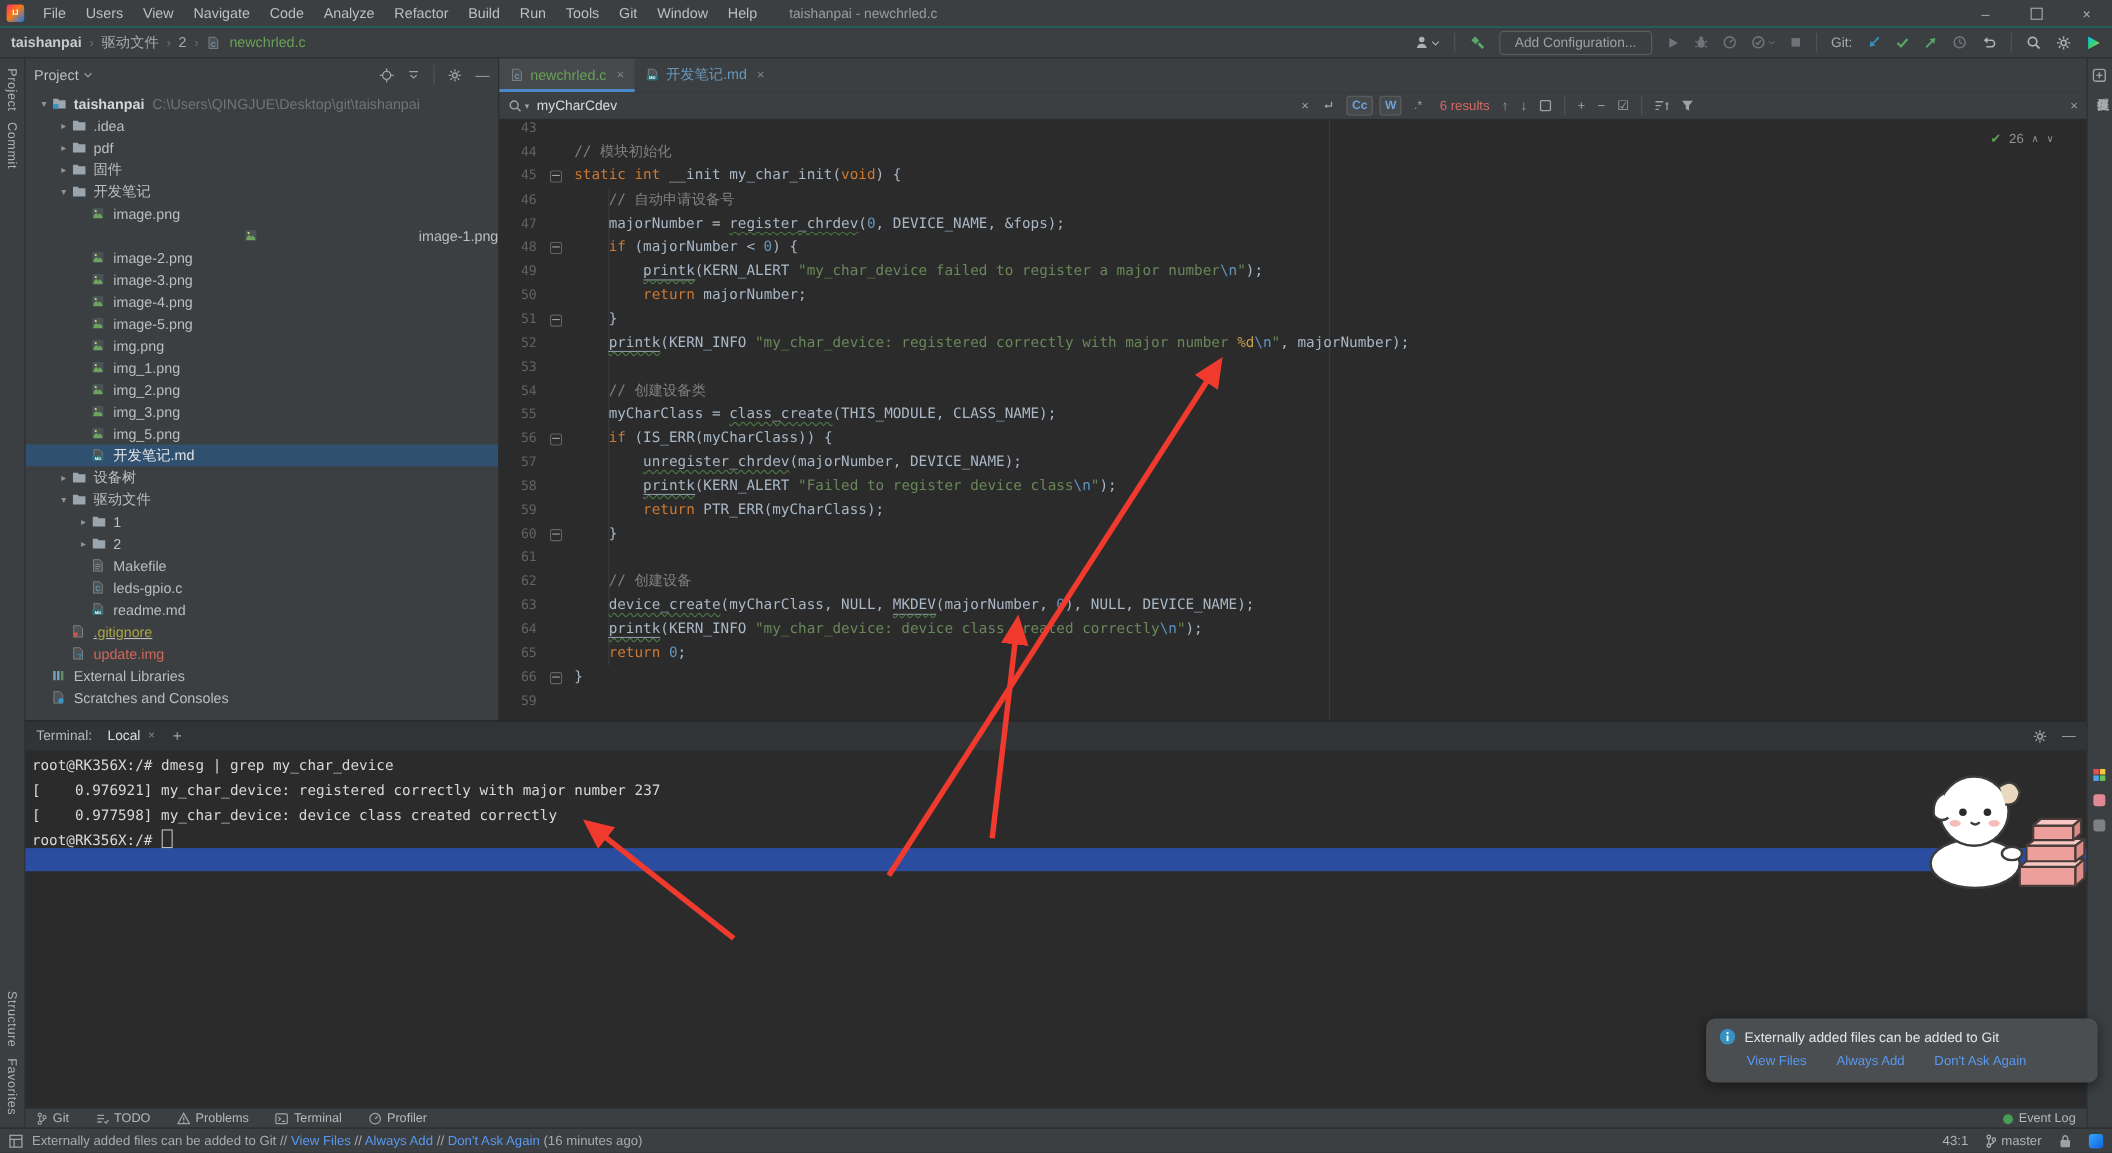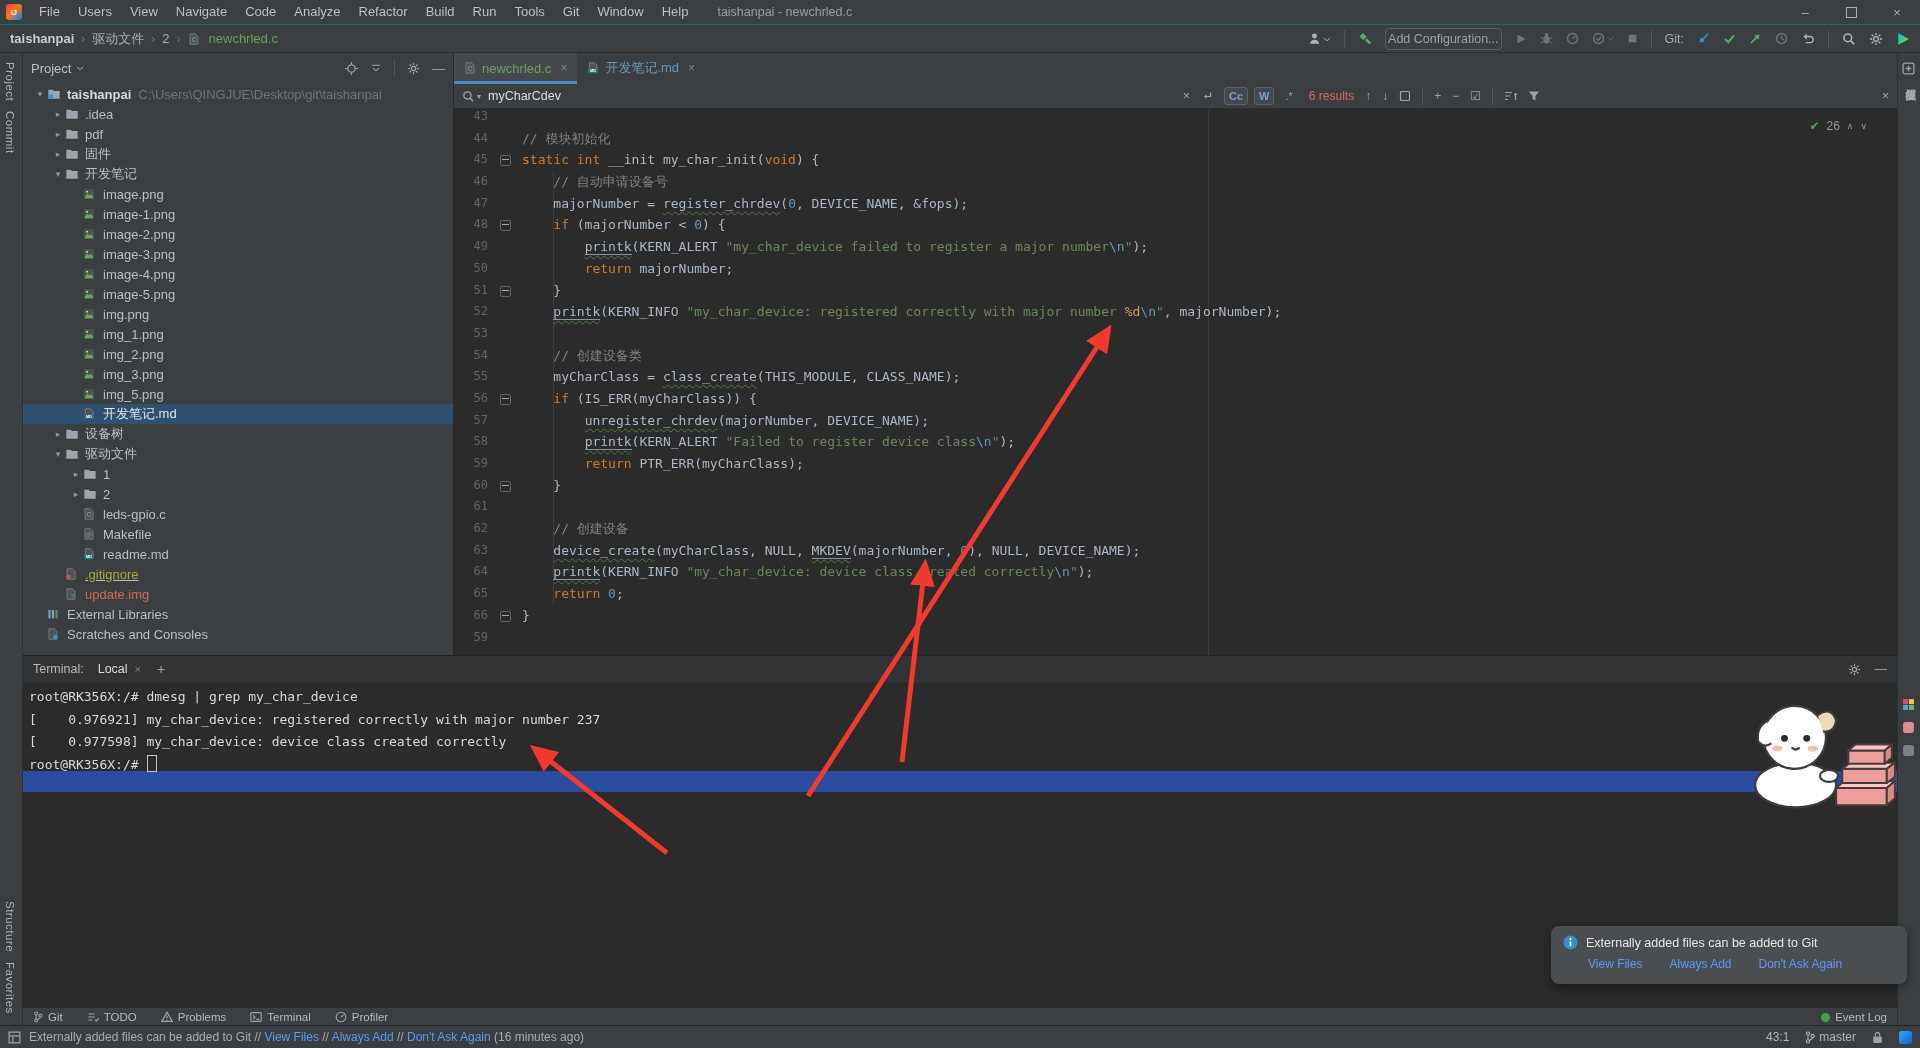--- a/index.html
+++ b/index.html
@@ -16,21 +16,21 @@
   .maxbox{width:9px;height:9px;border:1px solid #a9acae}
 
   
   #row2{position:absolute;top:25px;left:0;right:0;height:27px;display:flex;align-items:center;border-bottom:1px solid #2b2d2f;padding:0 10px;background:#3c3f41;z-index:5}
   .crumb{font-size:13px;color:#a7abae}
   .crumb.first{font-weight:bold;color:#c8cacc}
   .crumb-sep{color:#6f7376;margin:0 7px;font-size:12px}
   .crumb-file{color:#68A157;display:flex;align-items:center;gap:5px}
   #row2-right{margin-left:auto;display:flex;align-items:center;gap:13px}
   .tb-sep{width:1px;height:18px;background:#525556}
-  .add-config{border:1px solid #5b5e60;border-radius:4px;padding:3px 2px;font-size:12.5px;color:#9da0a2}
+  .add-config{border:1px solid #5b5e60;border-radius:4px;padding:3px 13px;font-size:12.5px;color:#9da0a2}
   .gitlbl{font-size:12.5px;color:#a7abae}
 
   
   #middle{position:absolute;top:52px;bottom:22px;left:0;right:0;display:flex}
   #left-stripe{width:22px;background:#3c3f41;border-right:1px solid #2e3133;position:relative;flex:none}
   #right-stripe{width:22px;background:#3c3f41;border-left:1px solid #2e3133;position:relative;flex:none}
   .stripe-btn{writing-mode:vertical-rl;font-size:11.5px;color:#aeb1b3;margin:10px 0 0 4px;letter-spacing:.5px}
   #stripe-bottom{position:absolute;bottom:12px;left:0;right:0}
   .vtab-cjk{writing-mode:vertical-rl;text-orientation:upright;font-size:11px;color:#aeb1b3;margin:6px 0 0 5px}
   .rs-ico{margin:10px 0 0 4px}
@@ -366,21 +366,21 @@
                 <span class="chev"></span>
                 <span class="ticon">
                   <svg width="12" height="12" viewBox="0 0 12 12">
                     <rect x="1" y="1" width="10" height="10" rx="1" fill="#4A5356"></rect>
                     <path d="M2 8.4l2.4-3 2 2 1.4-1.4L10 8.4v1.8H2z" fill="#6EA35C"></path>
                     <circle cx="4" cy="3.8" r="1" fill="#D8DF66"></circle>
                   </svg>
                 </span>
                 <span class="tlabel">image.png</span>
               </div>
-              <div class="trow" style="padding-left: 46px;">
+              <div class="trow" style="padding-left: 46px; justify-content: space-between;">
                 <span class="chev"></span>
                 <span class="ticon">
                   <svg width="12" height="12" viewBox="0 0 12 12">
                     <rect x="1" y="1" width="10" height="10" rx="1" fill="#4A5356"></rect>
                     <path d="M2 8.4l2.4-3 2 2 1.4-1.4L10 8.4v1.8H2z" fill="#6EA35C"></path>
                     <circle cx="4" cy="3.8" r="1" fill="#D8DF66"></circle>
                   </svg>
                 </span>
                 <span class="tlabel">image-1.png</span>
               </div>
@@ -528,34 +528,34 @@
                     <path d="M.8 1.6h4l1 1.2h5.4v7H.8z" fill="#9AA5AD"></path>
                   </svg>
                 </span>
                 <span class="tlabel">2</span>
               </div>
               <div class="trow" style="padding-left: 46px;">
                 <span class="chev"></span>
                 <span class="ticon">
                   <svg width="12" height="12" viewBox="0 0 12 12">
                     <path d="M2 .8h5.4L10 3.4v7.8H2z" fill="#4E5254" stroke="#8a8f93" stroke-width=".7"></path>
+                    <path d="M3.5 5h5M3.5 7h5M3.5 9h3.4" stroke="#8a8f93" stroke-width=".8"></path>
+                  </svg>
+                </span>
+                <span class="tlabel">Makefile</span>
+              </div>
+              <div class="trow" style="padding-left: 46px;">
+                <span class="chev"></span>
+                <span class="ticon">
+                  <svg width="12" height="12" viewBox="0 0 12 12">
+                    <path d="M2 .8h5.4L10 3.4v7.8H2z" fill="#4E5254" stroke="#8a8f93" stroke-width=".7"></path>
                     <text x="6" y="9.4" font-size="6.4" fill="#6897BB" text-anchor="middle" font-family="sans-serif" font-weight="bold">C</text>
                   </svg>
                 </span>
                 <span class="tlabel">leds-gpio.c</span>
-              </div>
-              <div class="trow" style="padding-left: 46px;">
-                <span class="chev"></span>
-                <span class="ticon">
-                  <svg width="12" height="12" viewBox="0 0 12 12">
-                    <path d="M2 .8h5.4L10 3.4v7.8H2z" fill="#4E5254" stroke="#8a8f93" stroke-width=".7"></path>
-                    <path d="M3.5 5h5M3.5 7h5M3.5 9h3.4" stroke="#8a8f93" stroke-width=".8"></path>
-                  </svg>
-                </span>
-                <span class="tlabel">Makefile</span>
               </div>
               <div class="trow" style="padding-left: 46px;">
                 <span class="chev"></span>
                 <span class="ticon">
                   <svg width="12" height="12" viewBox="0 0 12 12">
                     <path d="M2.4 0.8h5l2.6 2.6v4H2.4z" fill="#4E5254" stroke="#8a8f93" stroke-width=".7"></path>
                     <rect x="1" y="6.2" width="10" height="5" rx="1" fill="#2E6E78"></rect>
                     <text x="6" y="10.2" font-size="3.8" fill="#fff" text-anchor="middle" font-family="sans-serif" font-weight="bold">MD</text>
                   </svg>
                 </span>

